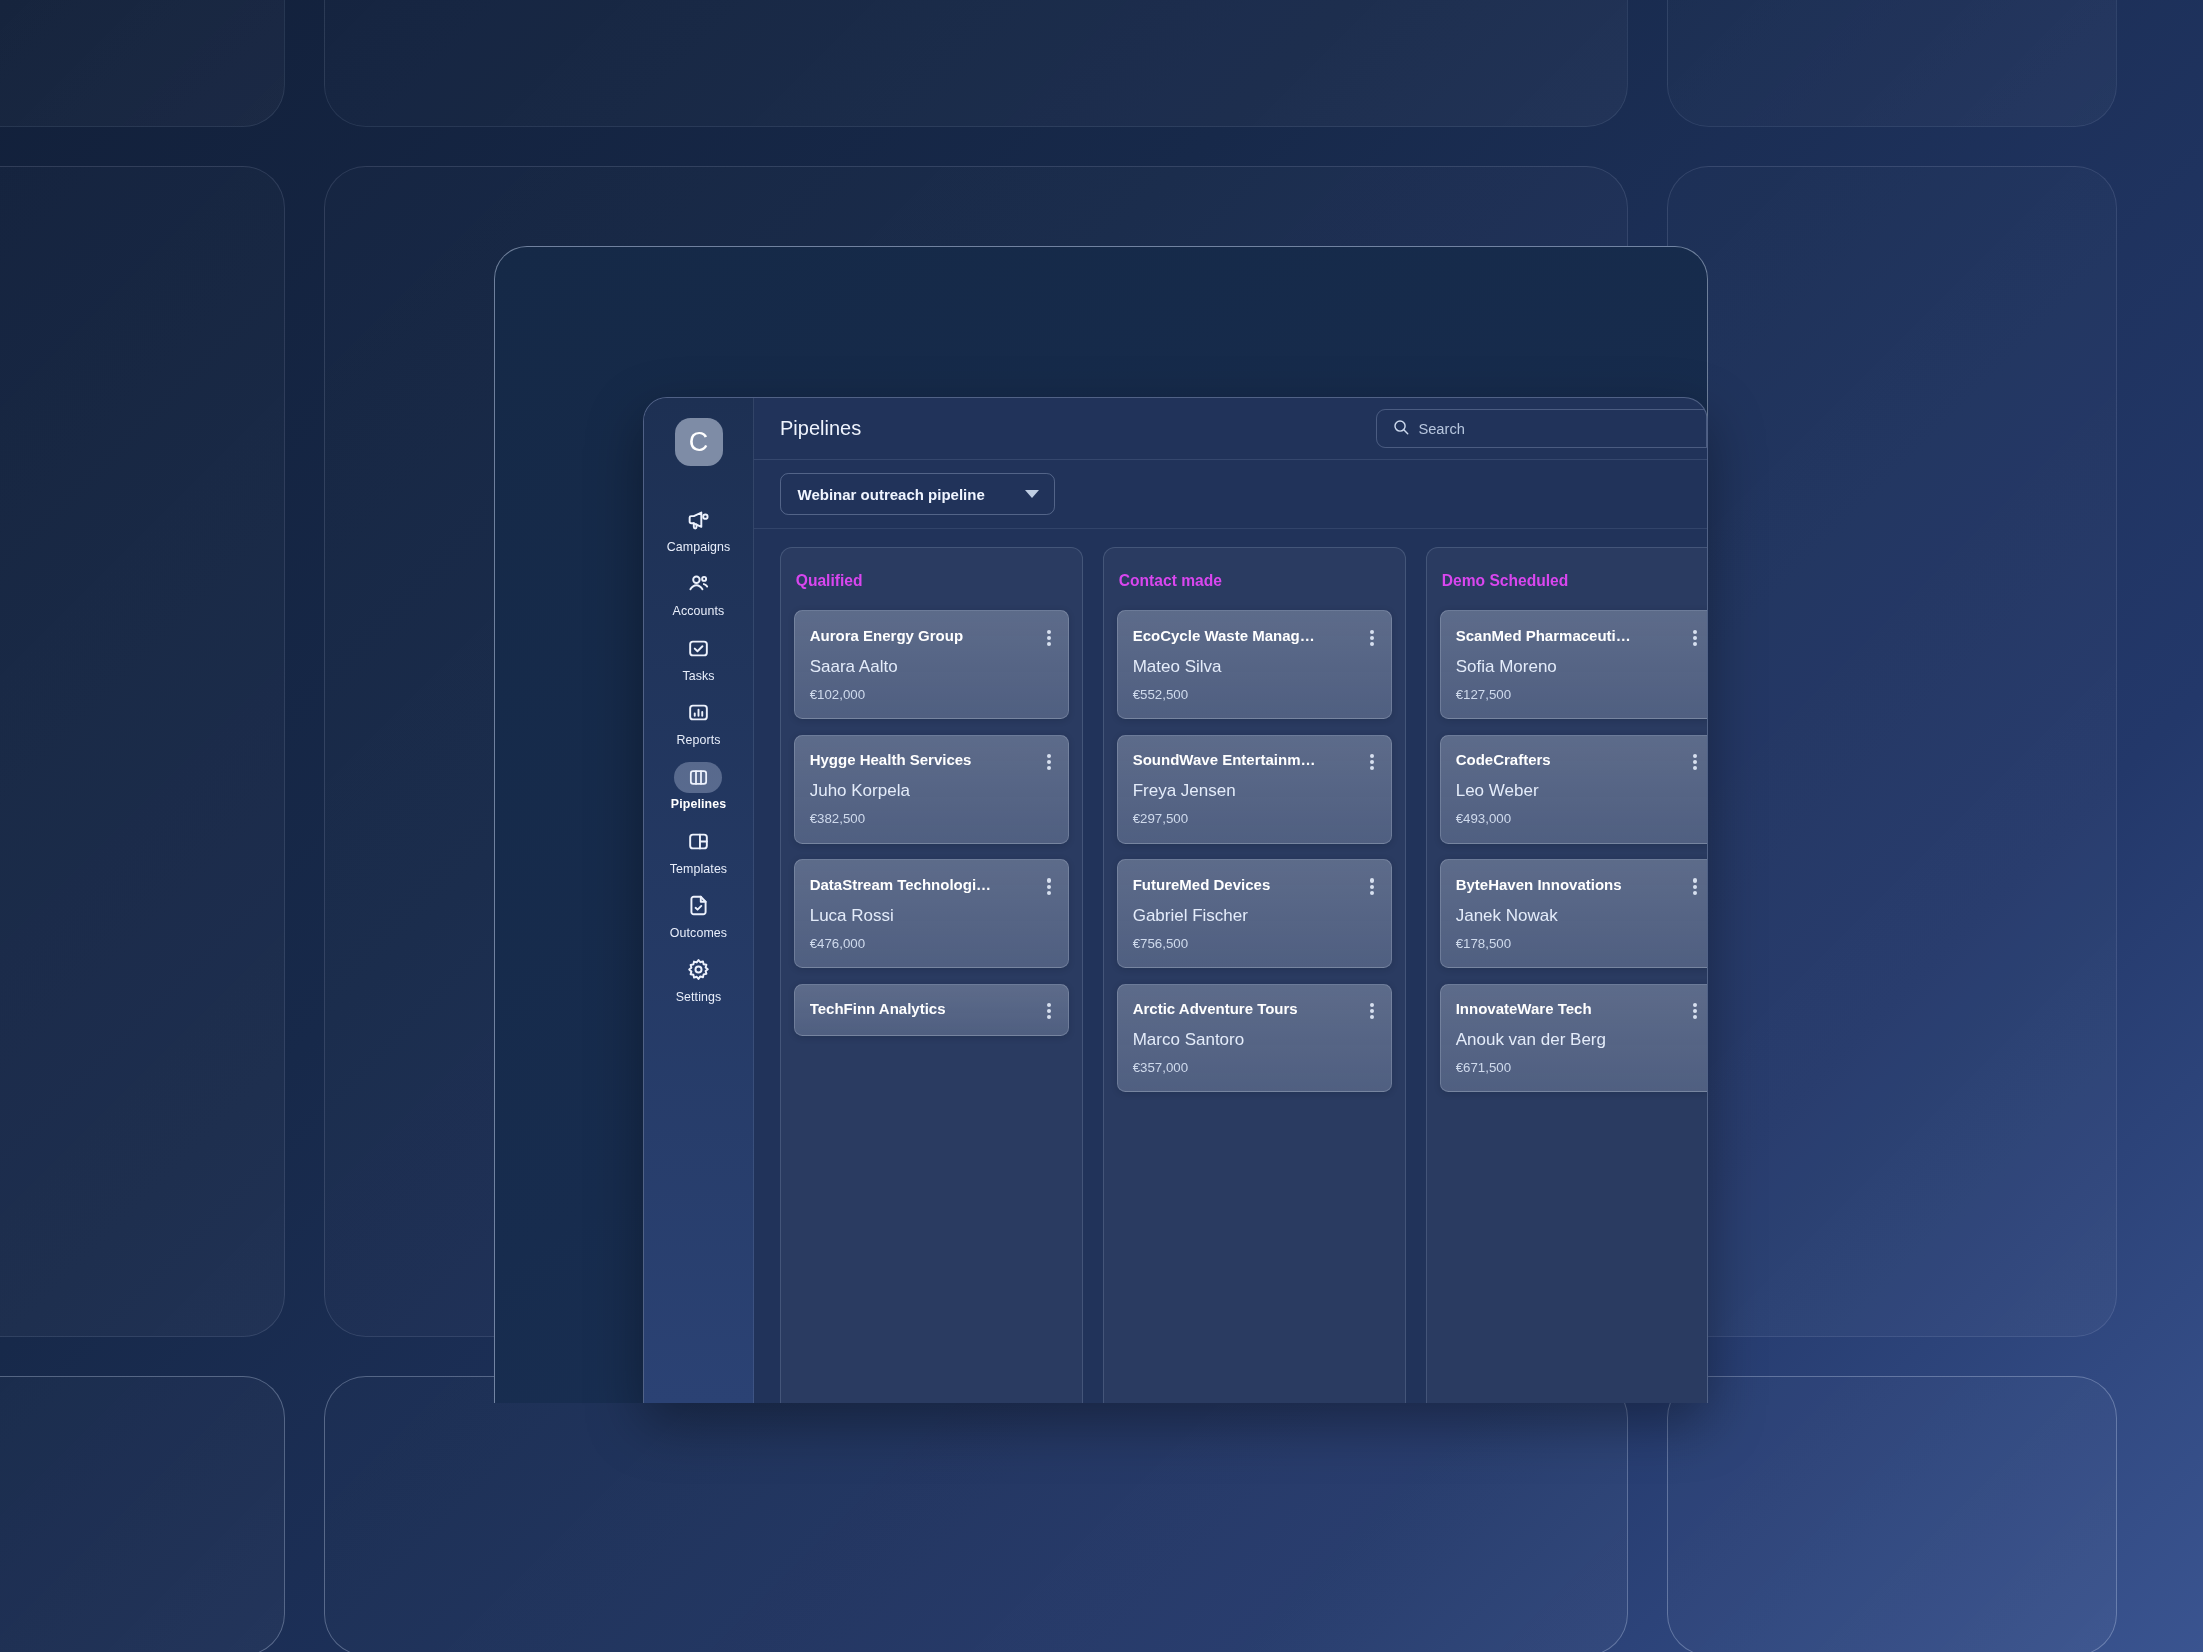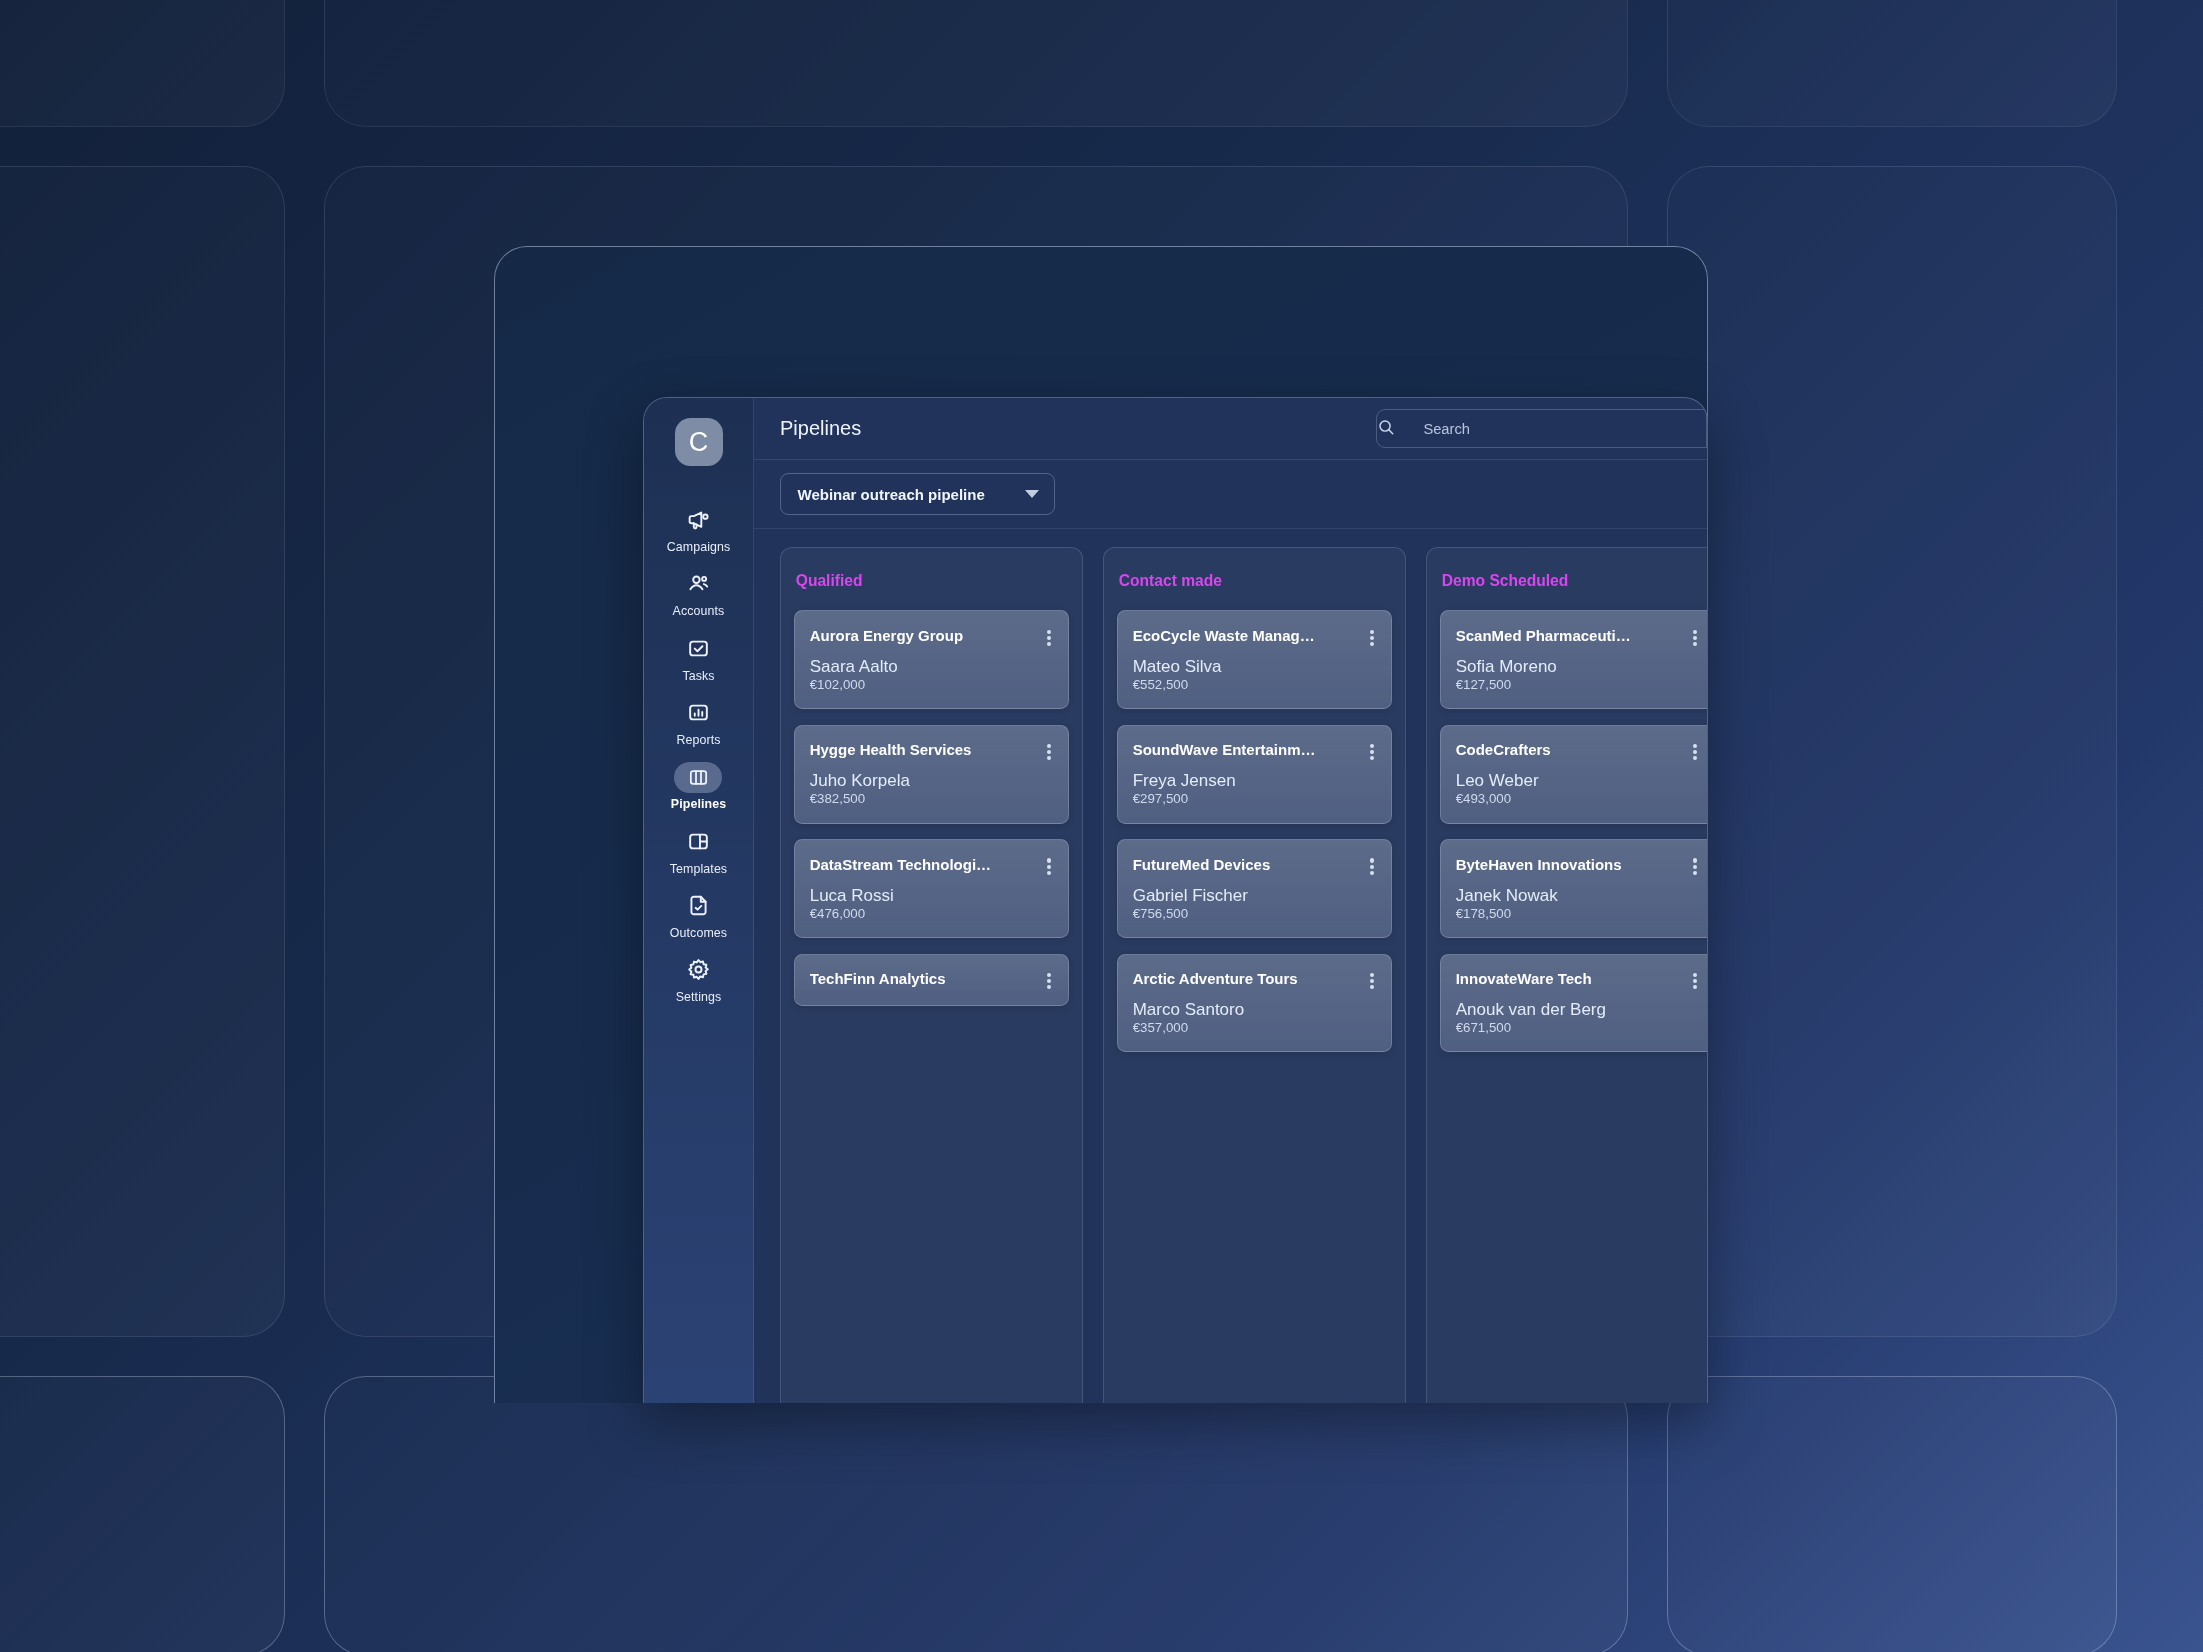--- a/index.html
+++ b/index.html
@@ -97,22 +97,22 @@
     display:flex; align-items:center;
     padding:0 0 0 26px;
     border-bottom:0.9px solid rgba(190,208,240,0.13);
   }
   #page-title{ font-size:20px; color:#eef3fd; font-weight:400; }
   #search-wrap{
     margin-left:auto; margin-right:0;
     width:331px; height:39px;
     border:0.9px solid rgba(196,213,245,0.26);
     border-radius:9.2px 0 0 9.2px;
-    display:flex; align-items:center; gap:28px;
-    padding:0 0;
+    display:flex; align-items:center; gap:8px;
+    padding:0 15px;
   }
   #search-input{
     background:transparent; border:none; outline:none;
     color:#c6d3e8; font-size:14.7px; font-family:inherit; width:100%;
   }
   #search-input::placeholder{ color:#b7c6de; }
 
   #toolbar{
     height:69px; flex:0 0 69px;
     display:flex; align-items:center; padding-left:26px;
@@ -167,21 +167,21 @@
   .card-title{
     font-size:15px; font-weight:700; color:#ffffff;
     padding-right:27.5px;
     white-space:nowrap; overflow:hidden; text-overflow:ellipsis;
     line-height:1.25;
   }
   .card-contact{
     font-size:17px; color:#e4ecfa; margin-top:11px;
   }
   .card-amount{
-    font-size:13.3px; color:#cfdaec; 
+    font-size:13.3px; color:#cfdaec; margin-top:10px;
   }
   .card-menu{
     position:absolute; top:16.5px; right:11px;
     width:16.5px; height:20px;
     display:flex; flex-direction:column; align-items:center;
     justify-content:space-between; padding:1.8px 0;
     cursor:pointer;
   }
   .card-menu i{
     display:block; width:4.1px; height:4.1px; border-radius:50%;

